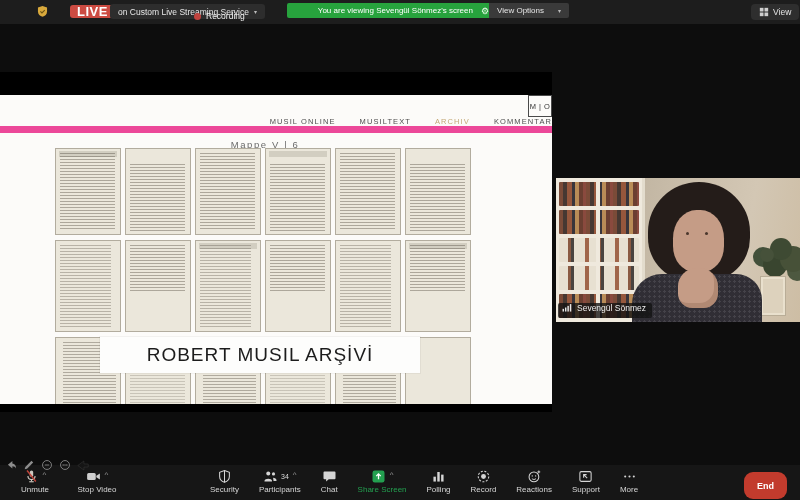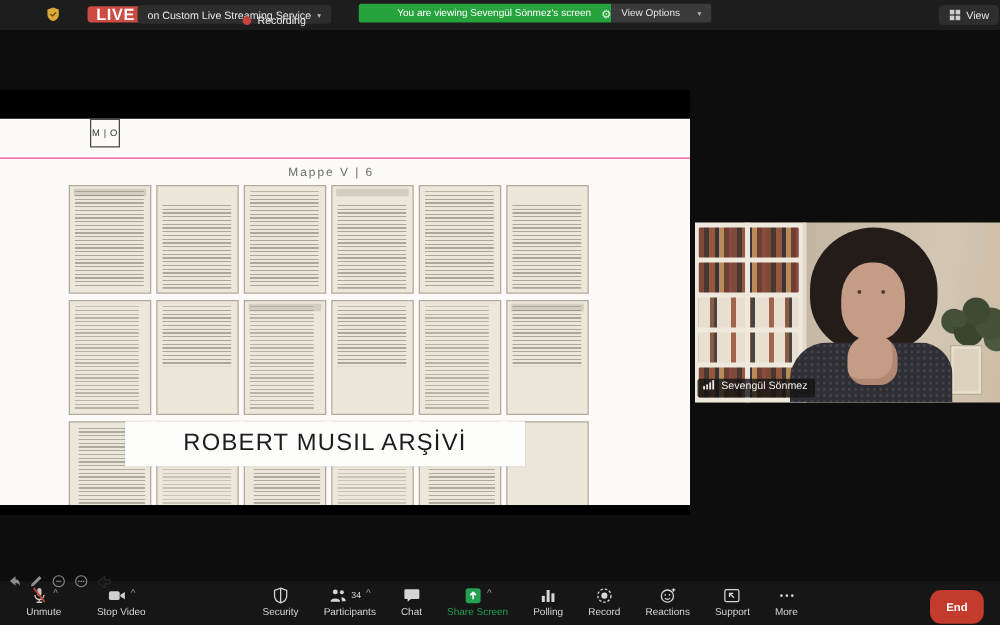--- a/index.html
+++ b/index.html
@@ -22,21 +22,21 @@
   .banner .gear{font-size:9px;color:#eafbea;cursor:default;margin-left:2px;}
   .view-options{position:absolute;left:489px;top:3px;height:15px;padding:0 8px;background:#3a3a3a;border-radius:0 2px 2px 0;
                 color:#e5e5e5;font-size:8px;display:flex;align-items:center;gap:14px;}
   .view-options .caret{font-size:6px;color:#bbb;}
   .view-btn{position:absolute;left:751px;top:4px;height:16px;padding:0 8px;background:#2e2e2e;border-radius:4px;
             color:#e5e5e5;font-size:8.5px;display:flex;align-items:center;gap:4px;}
 
   
   .share-region{position:absolute;left:0;top:72px;width:552px;height:340px;background:#000;}
   .site{position:absolute;left:0;top:23px;width:552px;height:309px;background:#fcfbf9;overflow:hidden;}
-  .site-header{position:relative;height:31px;display:flex;align-items:flex-start;border-bottom:1px solid #ec4899;flex-direction:column;}
+  .site-header{position:relative;height:31px;display:flex;align-items:flex-end;border-bottom:7px solid #ec4899;flex-direction:column;}
   .site-logo{margin-left:72px;width:22px;height:21px;border:1px solid #4a4a4a;color:#333;font-size:7.5px;
              display:flex;align-items:center;justify-content:center;letter-spacing:.5px;}
   .site-nav{display:flex;gap:24px;margin-left:19px;}
   .nav-item{font-size:7.5px;letter-spacing:1.1px;color:#4e4e4e;cursor:pointer;}
   .nav-item.active{color:var(--archiv-gold,#c3a876);}
   .site-heading{margin-top:6px;text-align:center;font-size:9.5px;letter-spacing:1.6px;color:#6b6b6b;width:530px;}
   .ms-grid{position:absolute;left:55px;top:53px;display:grid;grid-template-columns:repeat(6,66px);
            grid-template-rows:87px 92px 80px;gap:5px 4px;}
   .ms-cell{background:#ebe7db;border:1px solid #b2ac9e;position:relative;overflow:hidden;box-sizing:border-box;cursor:pointer;}
   .ms-cell::before{content:"";position:absolute;inset:4px 5px 3px 4px;
@@ -130,20 +130,26 @@
           </svg>
       </span>
       <span>View</span>
     </div>
   </div>
 
   <div class="share-region">
     <div class="site">
       <div class="site-header">
         <div class="site-logo">M | O</div>
+        <div class="site-nav">
+            <div class="nav-item">MUSIL ONLINE</div>
+            <div class="nav-item">MUSILTEXT</div>
+            <div class="nav-item active">ARCHIV</div>
+            <div class="nav-item">KOMMENTAR</div>
+          </div>
       </div>
       <div class="site-heading">Mappe V | 6</div>
       <div class="ms-grid">
           <div class="ms-cell v0 hdr"></div>
           <div class="ms-cell v3"></div>
           <div class="ms-cell v0"></div>
           <div class="ms-cell v3 hdr"></div>
           <div class="ms-cell v0"></div>
           <div class="ms-cell v3"></div>
           <div class="ms-cell v1"></div>

